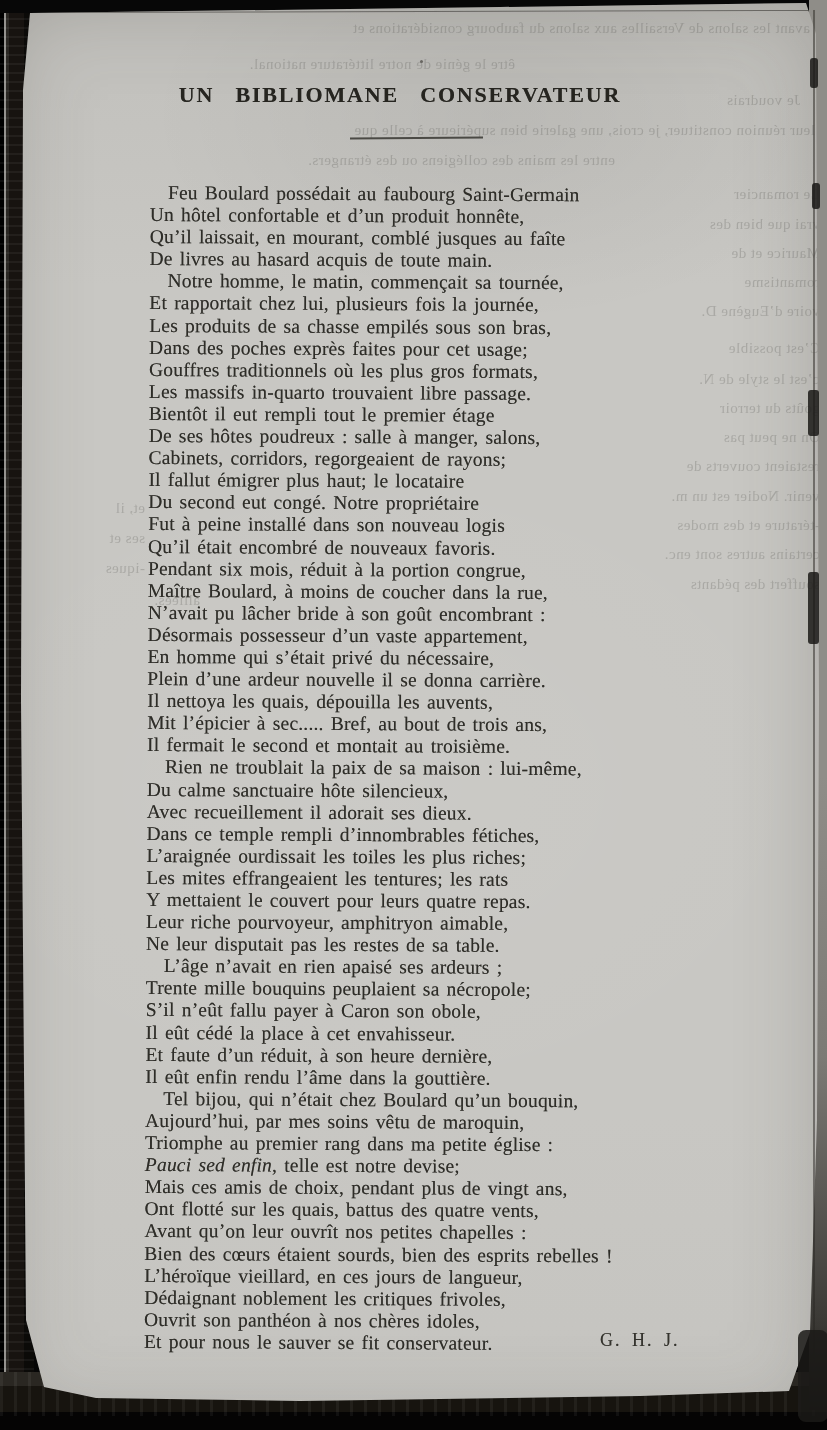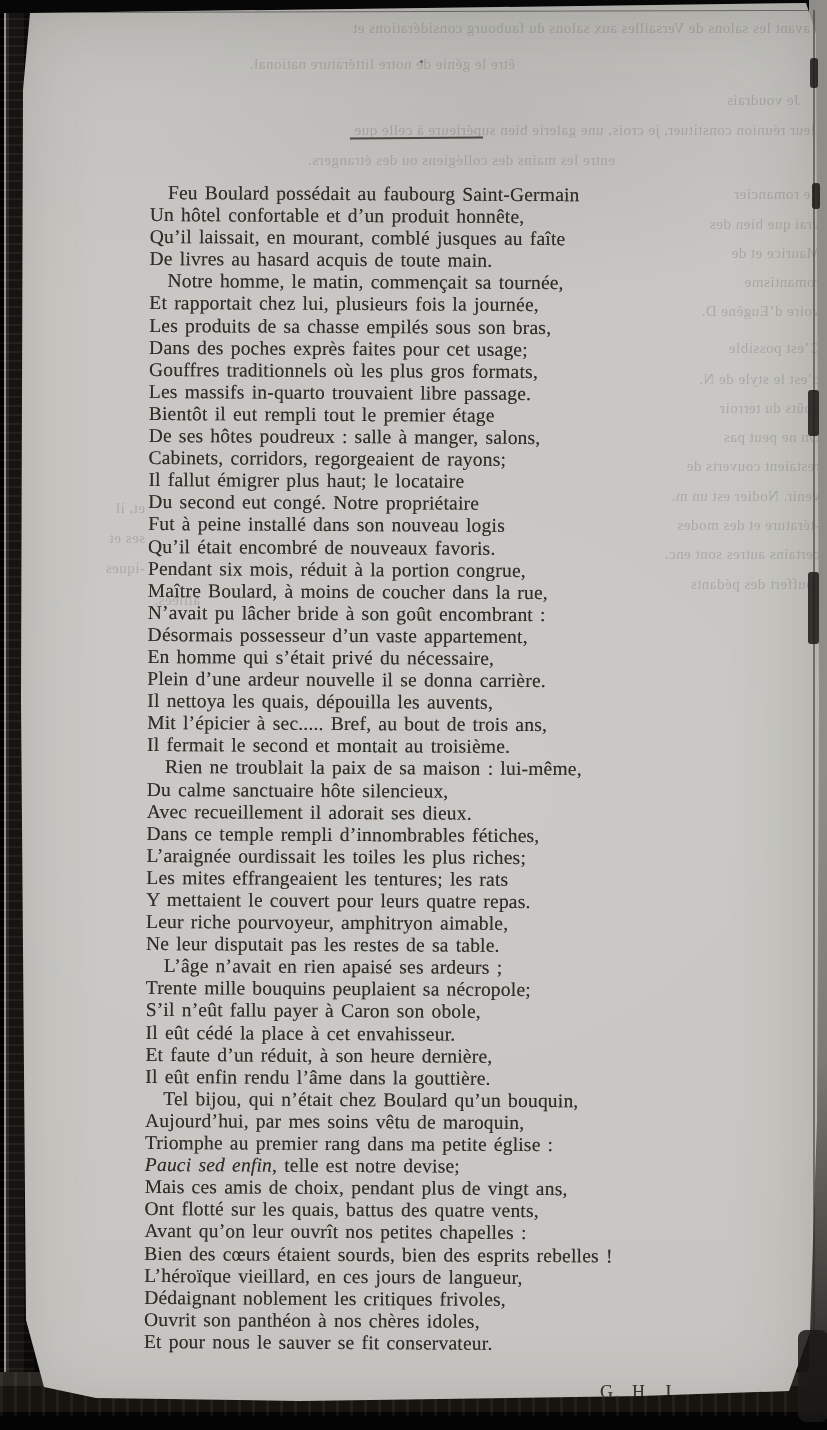--- a/index.html
+++ b/index.html
@@ -43,21 +43,21 @@
   .page-title{position:absolute;left:140px;top:82px;width:520px;margin:0;text-align:center;
     font-size:22px;font-weight:700;color:#262520;letter-spacing:1.8px;word-spacing:14px;
     text-shadow:0 0 .5px rgba(38,37,32,.6);}
   .title-rule{position:absolute;left:350px;top:137px;width:133px;height:2px;
     background:#4b4a45;transform:rotate(-.35deg);}
   .poem{position:absolute;left:150px;top:182px;width:580px;
     font-size:19.5px;line-height:22.1px;color:#2e2d28;letter-spacing:.2px;word-spacing:2px;
     text-shadow:0 0 .4px rgba(46,45,40,.55);transform:rotate(.3deg);transform-origin:top left;}
   .poem-line{white-space:nowrap;}
   .poem-line.indent{padding-left:18px;}
-  .signature{position:absolute;left:600px;top:1382px;font-size:18px;color:#34332d;
+  .signature{position:absolute;left:600px;top:1330px;font-size:18px;color:#34332d;
     letter-spacing:2px;word-spacing:4px;text-shadow:0 0 .4px rgba(52,51,45,.5);}
 
   
   .smudge{position:absolute;background:#1b1a17;border-radius:3px;opacity:.85;}
   .smudge-1{left:810px;top:58px;width:8px;height:30px;}
   .smudge-2{left:812px;top:183px;width:8px;height:26px;}
   .smudge-3{left:808px;top:390px;width:11px;height:46px;}
   .smudge-4{left:808px;top:572px;width:11px;height:72px;}
   .smudge-5{left:798px;top:1330px;width:30px;height:92px;border-radius:8px;}
   .edge-line{position:absolute;left:813px;top:10px;width:2px;height:1360px;
@@ -95,20 +95,21 @@
         <div class="bleed-line" style="left: 610px; top: 488px; width: 210px;">venir. Nodier est un m.</div>
         <div class="bleed-line" style="left: 610px; top: 517px; width: 210px;">-térature et des modes</div>
         <div class="bleed-line" style="left: 605px; top: 546px; width: 215px;">certains autres sont enc.</div>
         <div class="bleed-line" style="left: 605px; top: 576px; width: 215px;">souffert des pédants</div>
         <div class="bleed-line" style="left: 40px; top: 500px; width: 105px;">et, il</div>
         <div class="bleed-line" style="left: 35px; top: 530px; width: 110px;">ses et</div>
         <div class="bleed-line" style="left: 35px; top: 560px; width: 110px;">-iques</div>
         <div class="bleed-line" style="left: 40px; top: 592px; width: 160px;">alliées.</div>
       </div>
 
+    <h1 class="page-title">UN BIBLIOMANE CONSERVATEUR</h1>
     <div class="title-rule"></div>
 
     <div class="poem">
         <div class="poem-line indent">Feu Boulard possédait au faubourg Saint-Germain</div>
         <div class="poem-line">Un hôtel confortable et d’un produit honnête,</div>
         <div class="poem-line">Qu’il laissait, en mourant, comblé jusques au faîte</div>
         <div class="poem-line">De livres au hasard acquis de toute main.</div>
         <div class="poem-line indent">Notre homme, le matin, commençait sa tournée,</div>
         <div class="poem-line">Et rapportait chez lui, plusieurs fois la journée,</div>
         <div class="poem-line">Les produits de sa chasse empilés sous son bras,</div>

